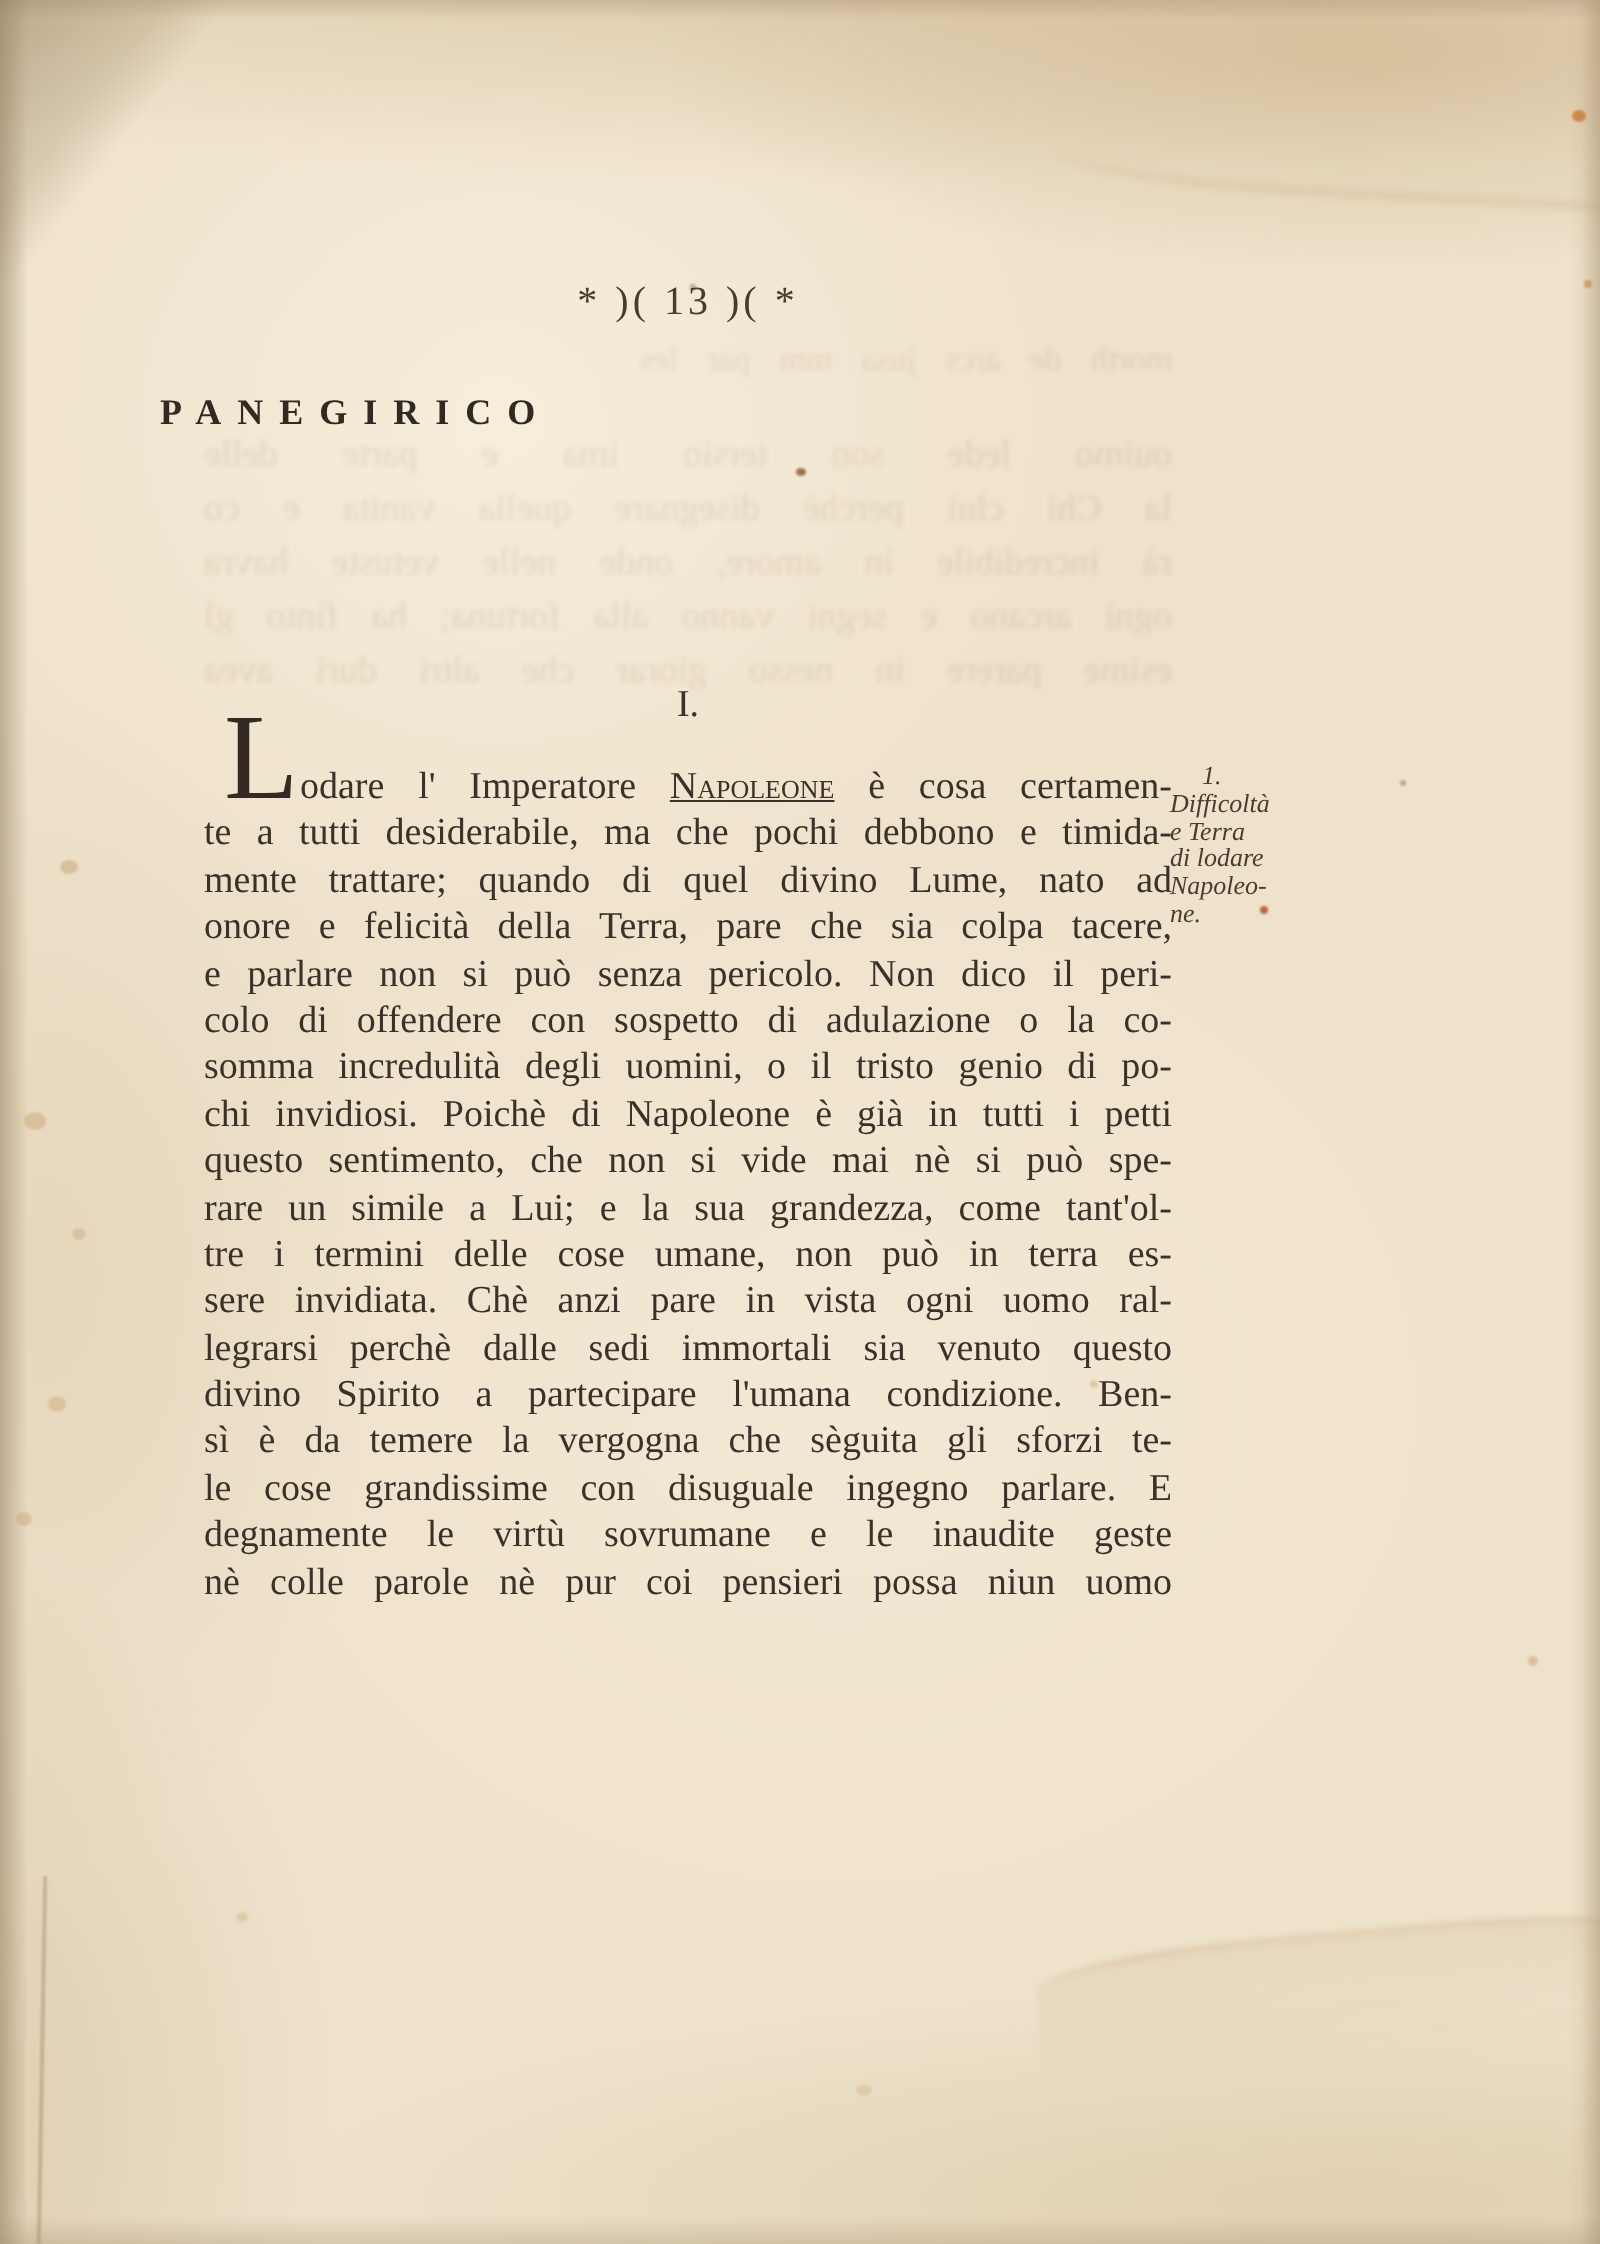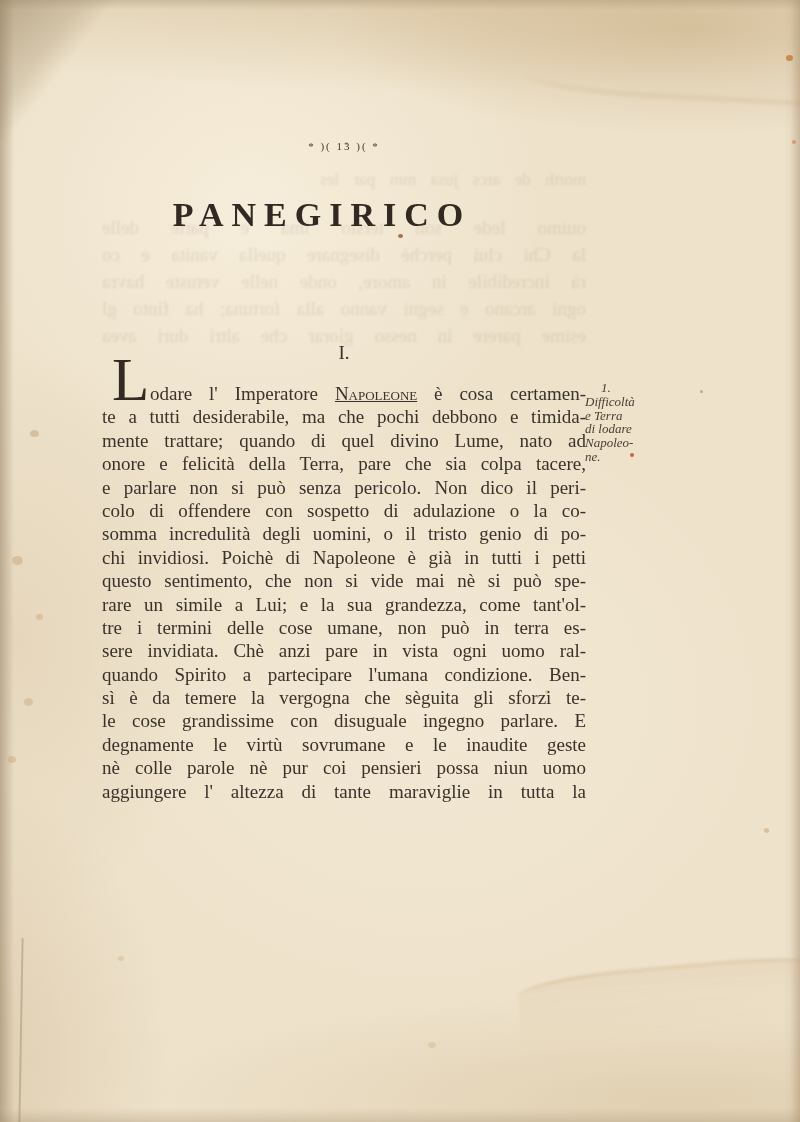--- a/index.html
+++ b/index.html
@@ -35,23 +35,23 @@
                 transform:rotate(-5deg); filter:blur(1.5px);
                 background:linear-gradient(180deg, rgba(196,168,122,.16), transparent 70%); }
   .tide-tr    { position:absolute; left:528px; top:40px; width:290px; height:55px;
                 border-bottom:3px solid rgba(186,152,104,.3);
                 border-bottom-left-radius:45% 16px;
                 transform:rotate(3deg); filter:blur(2px); }
   .fox { position:absolute; border-radius:50%; filter:blur(.6px); }
 
   
   .running-head { position:absolute; left:102px; top:140px; width:484px;
-                  text-align:center; font-size:11px; letter-spacing:2px; color:#463c31; }
-  .title  { position:absolute; left:80px; top:196px; width:484px; text-align:center;
-            font-size:34px; font-weight:bold; letter-spacing:8px; color:#322a22; }
+                  text-align:center; font-size:20px; letter-spacing:2px; color:#463c31; }
+  .title  { position:absolute; left:80px; top:196px; width:484px; 
+            font-size:18px; font-weight:bold; letter-spacing:8px; color:#322a22; }
   .secnum { position:absolute; left:102px; top:342px; width:484px; text-align:center;
             font-size:19px; color:#3a322a; }
   .para   { position:absolute; left:102px; top:382px; width:484px;
             font-size:19px; line-height:23.4px; color:#3a322a; text-justify:inter-word; }
   .para .line { text-align:justify; text-align-last:justify; height:23.4px; overflow:visible; }
   .para .line.first { padding-left:48px; }
   .sc { font-variant:small-caps;text-decoration:underline; }
   .dropcap { position:absolute; left:10px; top:-33px; font-size:61px; line-height:61px;
              color:#332b23; }
   .margin-note { position:absolute; left:585px; top:381px; width:96px;
@@ -119,26 +119,26 @@
         <div class="line">mente trattare; quando di quel divino Lume, nato ad</div>
         <div class="line">onore e felicità della Terra, pare che sia colpa tacere,</div>
         <div class="line">e parlare non si può senza pericolo. Non dico il peri-</div>
         <div class="line">colo di offendere con sospetto di adulazione o la co-</div>
         <div class="line">somma incredulità degli uomini, o il tristo genio di po-</div>
         <div class="line">chi invidiosi. Poichè di Napoleone è già in tutti i petti</div>
         <div class="line">questo sentimento, che non si vide mai nè si può spe-</div>
         <div class="line">rare un simile a Lui; e la sua grandezza, come tant'ol-</div>
         <div class="line">tre i termini delle cose umane, non può in terra es-</div>
         <div class="line">sere invidiata. Chè anzi pare in vista ogni uomo ral-</div>
-        <div class="line">quando Spirito a partecipare l'umana condizione. Ben-</div>
+        <div class="line">legrarsi perchè dalle sedi immortali sia venuto questo</div>
+        <div class="line">divino Spirito a partecipare l'umana condizione. Ben-</div>
         <div class="line">sì è da temere la vergogna che sèguita gli sforzi te-</div>
         <div class="line">le cose grandissime con disuguale ingegno parlare. E</div>
         <div class="line">degnamente le virtù sovrumane e le inaudite geste</div>
         <div class="line">nè colle parole nè pur coi pensieri possa niun uomo</div>
-        <div class="line">aggiungere l' altezza di tante maraviglie in tutta la</div>
       </div>
   </div>
 
   <div class="margin-note">
     <div class="mn-num">1.</div>
     <div>
         <div class="mn-line">Difficoltà</div>
         <div class="mn-line">e Terra</div>
         <div class="mn-line">di lodare</div>
         <div class="mn-line">Napoleo-</div>

